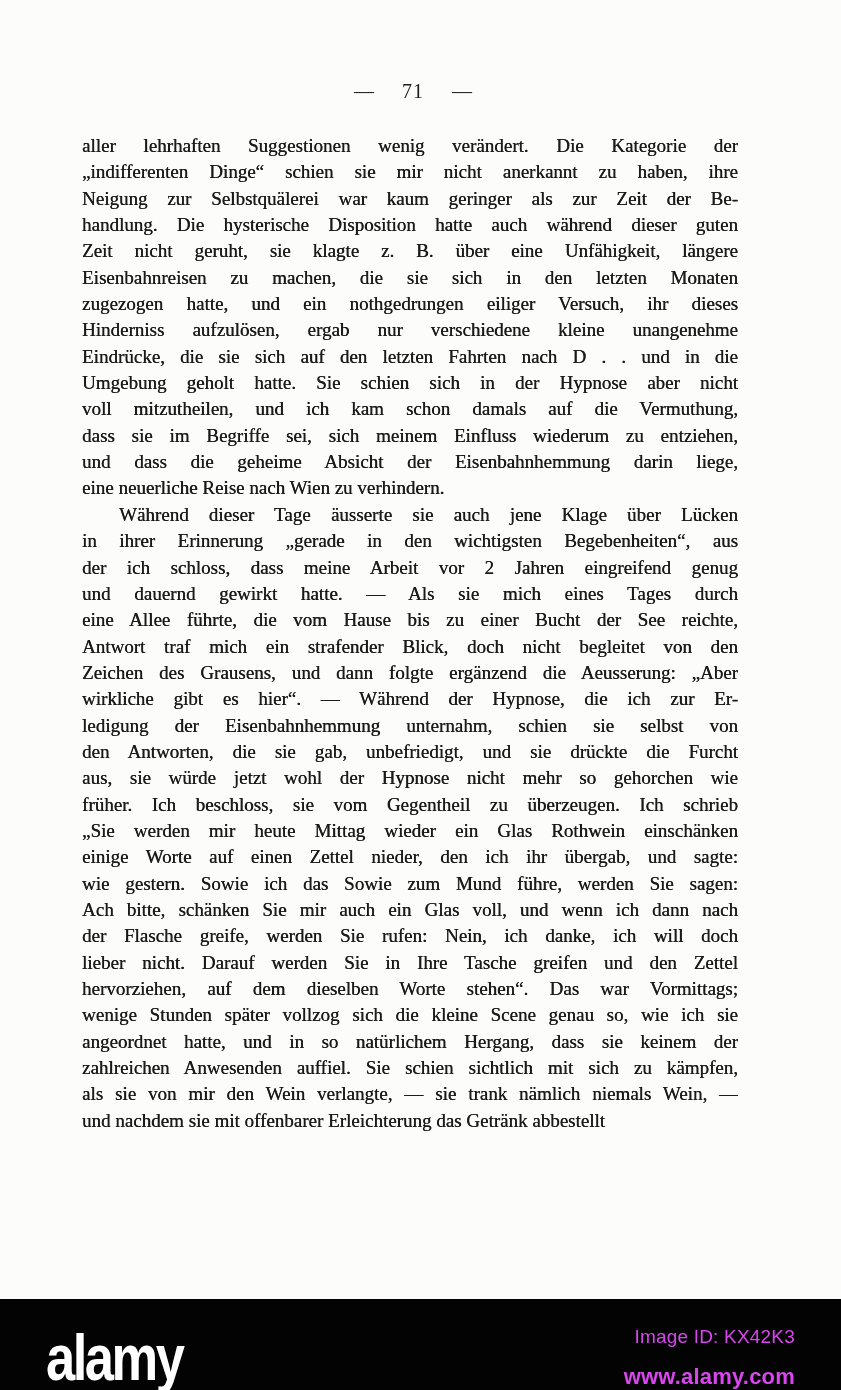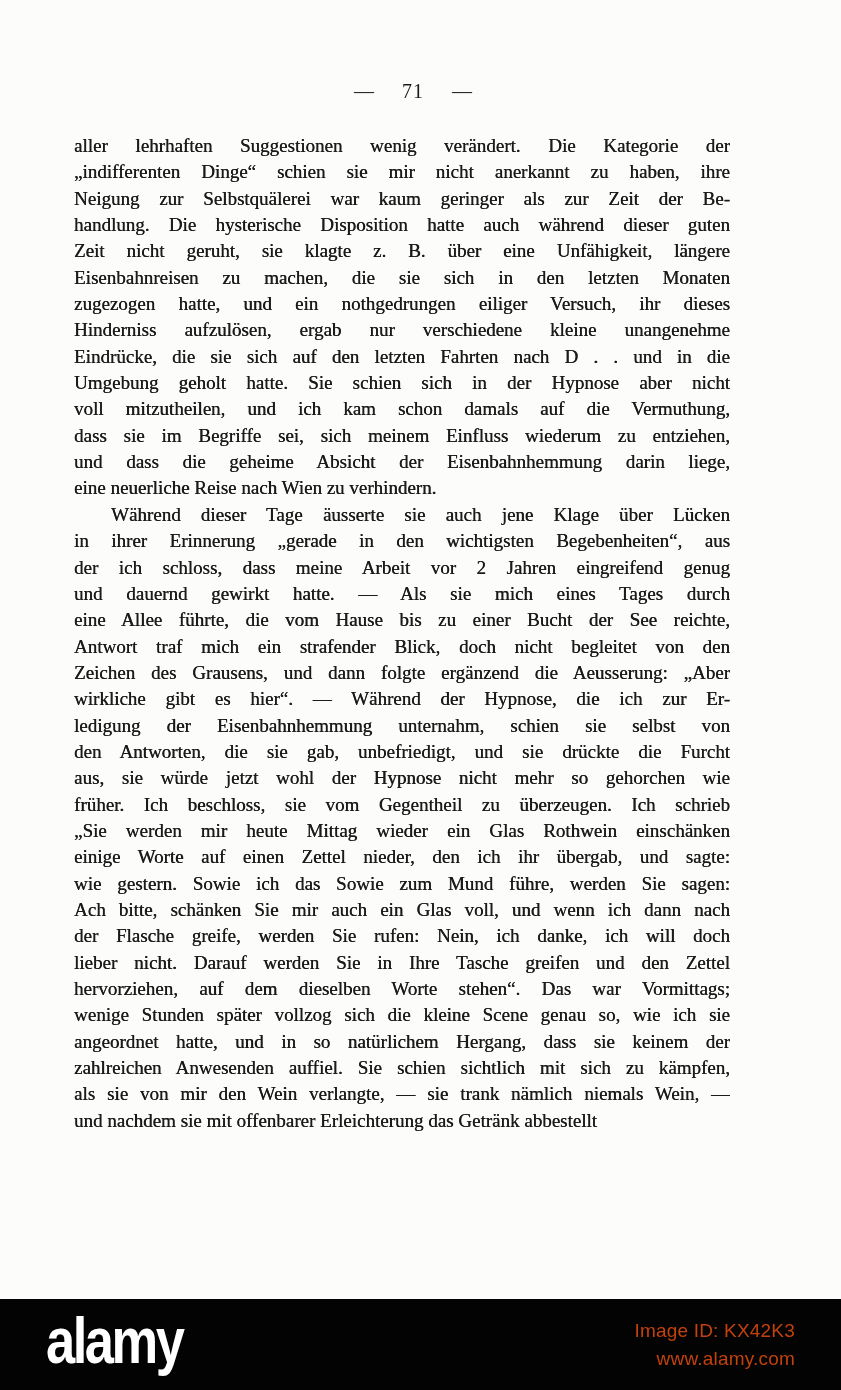--- a/index.html
+++ b/index.html
@@ -19,66 +19,66 @@
     position: absolute;
     top: 80px; left: 85px; width: 656px;
     display: flex; justify-content: center; align-items: baseline;
     gap: 28px;
     font-size: 20px;
     color: #1a1a1a;
   }
   .pagenum .num { font-weight: 400; letter-spacing: 1px; }
   .textblock {
     position: absolute;
-    top: 133px; left: 74px; width: 656px;
+    top: 133px; left: 82px; width: 656px;
     font-size: 19px;
     line-height: 26.35px;
     color: #1b1b1b;
     text-shadow: 0.3px 0 0 currentColor; 
   }
   .line {
     text-align: justify;
     text-align-last: justify;
     white-space: normal;
     overflow: hidden;
     height: 26.35px;
   }
   .line.last { text-align-last: left; }
   .line.indent { text-indent: 37px; }
 
   .alamy-bar {
     position: absolute;
     left: 0; right: 0; top: 1299px; bottom: 0;
     background: #030303;
     display: flex;
-    align-items: center;
+    align-items: flex-end;
     justify-content: space-between;
     padding: 0 46px;
     box-sizing: border-box;
   }
   .logo {
     color: #ffffff;
     font-family: "Liberation Sans", sans-serif;
     font-weight: 700;
     font-size: 64px;
     letter-spacing: -3px;
     line-height: 1;
     transform: scaleX(0.82);
     transform-origin: left center;
     margin-top: -8px; 
   }
   .idblock {
-    color: #c2410c;
+    color: #d946ef;
     font-family: "Liberation Sans", sans-serif;
     display: flex; flex-direction: column; align-items: flex-end;
-    gap: 6px;
+    gap: 16px;
     text-align: right;
   }
   .imgid { font-size: 19px; font-weight: 400; letter-spacing: 0.2px; }
-  .url   { font-size: 19px; font-weight: 400; letter-spacing: 0.2px; }
+  .url   { font-size: 22px; font-weight: 700; letter-spacing: 0.2px; }
 </style>
 </head>
 <body>
 
 <div class="scan">
   <div class="pagenum">
     <span>—</span>
     <span class="num">71</span>
     <span>—</span>
   </div>

